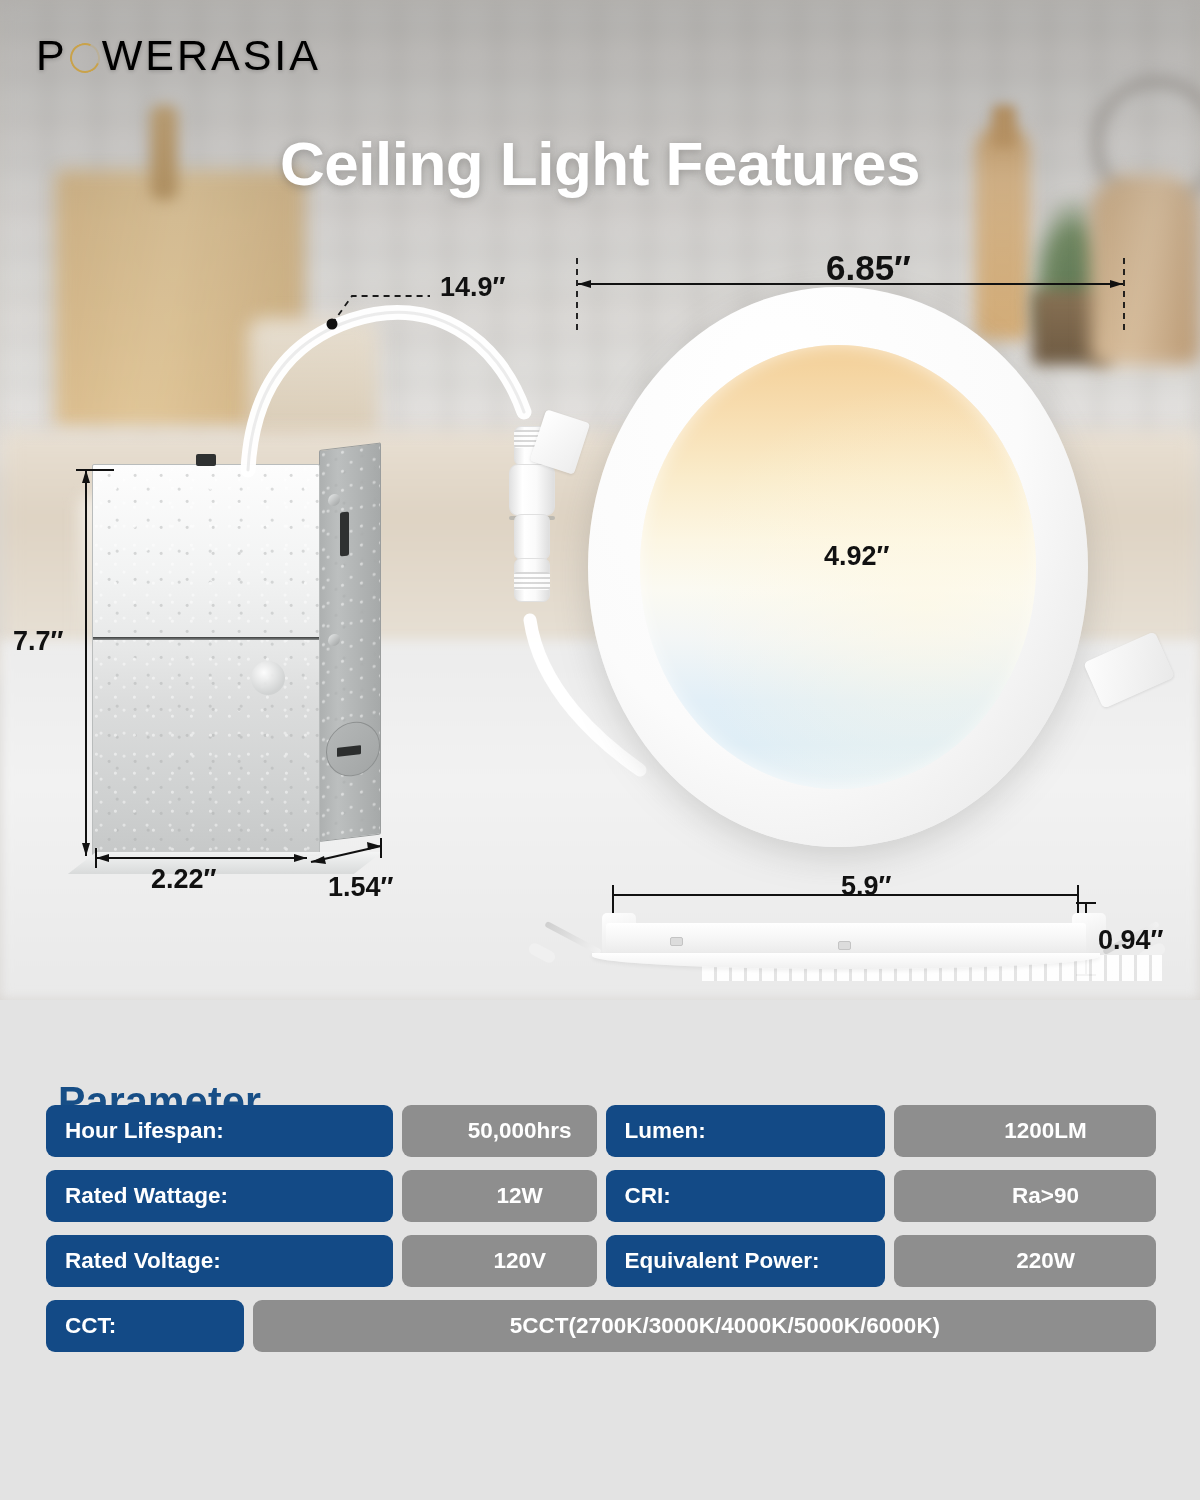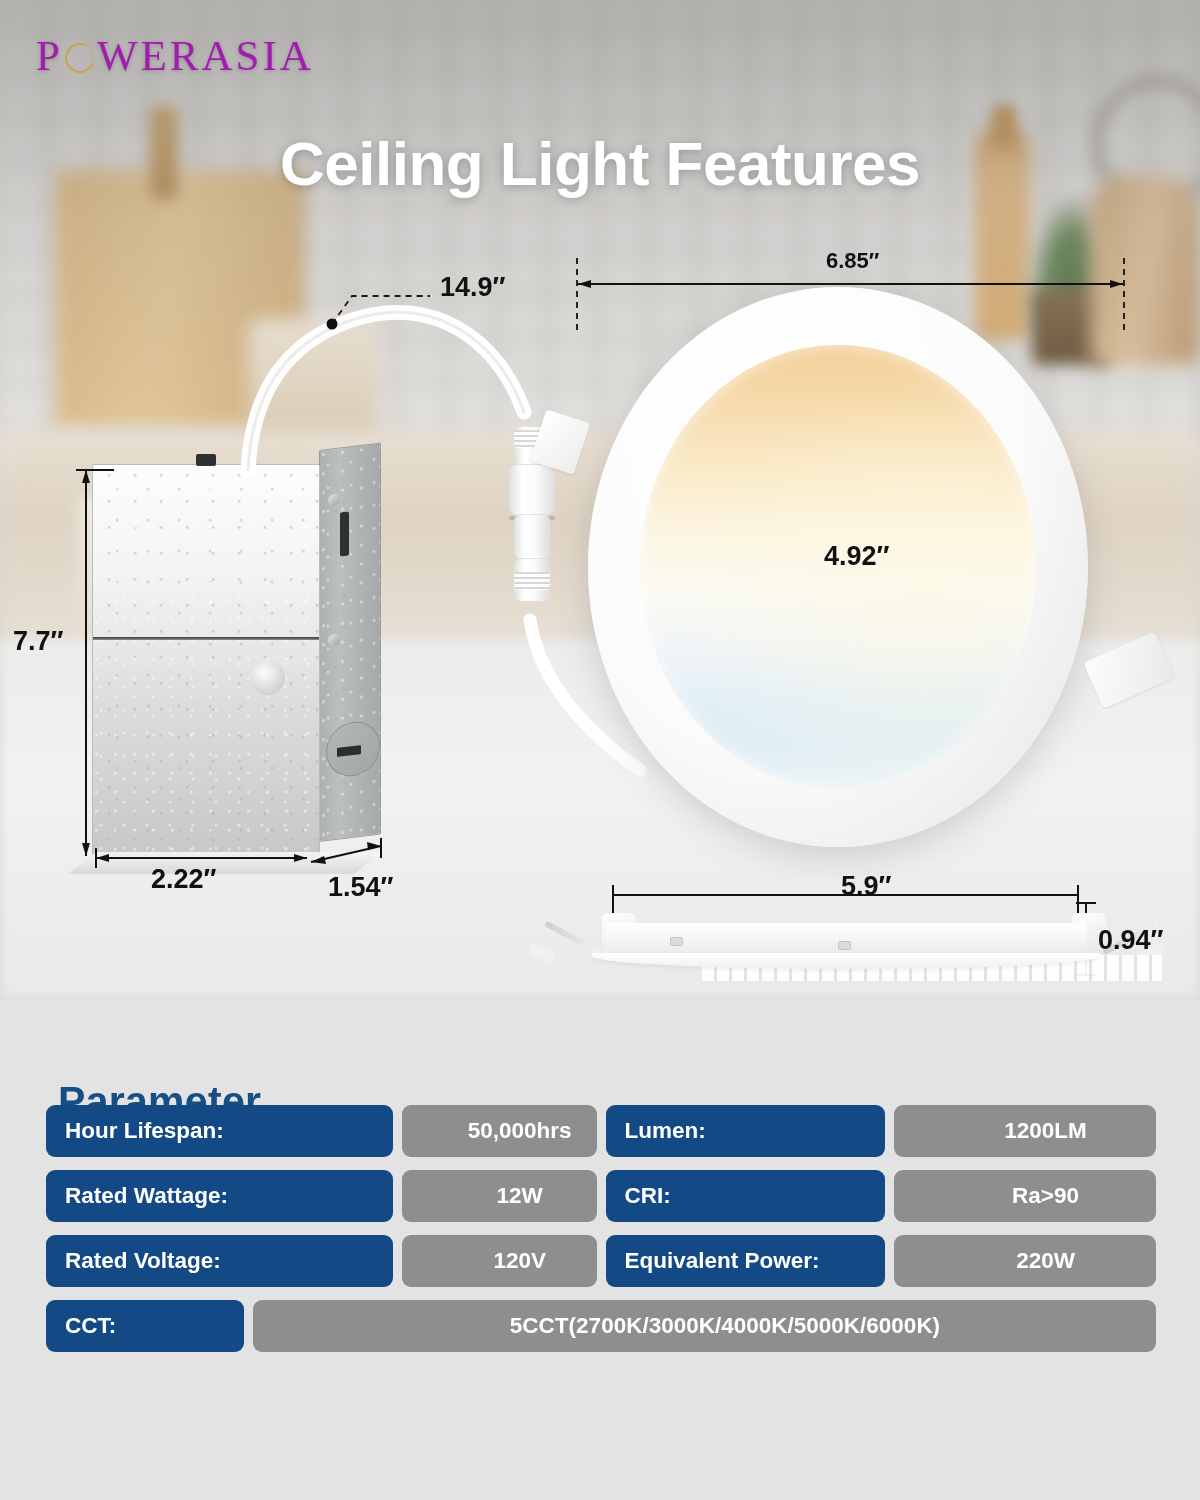--- a/index.html
+++ b/index.html
@@ -91,22 +91,22 @@
     position:absolute; left:120px; top:520px; width:60px; height:175px;
     background:linear-gradient(180deg,#e6ded0,#cfc5b4); border-radius:8px;
     filter:blur(9px); transform:rotate(6deg);
   }
   .bg-shade { position:absolute; left:0; top:0; width:1200px; height:1000px;
     background:linear-gradient(180deg, rgba(90,88,85,.30) 0%, rgba(110,108,104,.12) 22%, rgba(255,255,255,0) 45%); }
 
   
   .logo {
     position:absolute; left:36px; top:34px;
-    font-family:Liberation Serif, serif;
-    font-size:43px; letter-spacing:3px; color:#a21caf;
+    font-family:Liberation Sans, sans-serif;
+    font-size:43px; letter-spacing:3px; color:#000000;
     font-weight:300; white-space:nowrap; line-height:1;
     text-shadow:0 1px 4px rgba(0,0,0,.22);
   }
   .logo .ring {
     display:inline-block; width:30px; height:30px; margin:0 2px -3px 2px;
     border:2px solid #c9a24a; border-radius:50%;
     border-right-color:rgba(201,162,74,.25);
     transform:rotate(-22deg);
   }
   .hero-title {
@@ -282,21 +282,21 @@
     background:#f0f0f0; border-radius:6px; transform:rotate(28deg); }
   .arm-tip-r{ position:absolute; left:618px; top:52px; width:28px; height:12px;
     background:#f0f0f0; border-radius:6px; transform:rotate(-28deg); }
   .prof-screw{ position:absolute; width:13px; height:9px; background:#dcdcdc;
     border-radius:2px; border:1px solid #c4c4c4; }
 
   
   .dim-label {
     position:absolute; color:#111; font-weight:bold; white-space:nowrap;
   }
-  .d-685 { left:826px;  top:248px; font-size:22px; }
+  .d-685 { left:826px;  top:248px; font-size:35px; }
   .d-492 { left:824px;  top:541px; font-size:27px; }
   .d-149 { left:440px;  top:272px; font-size:27px; }
   .d-41  { left:13px;   top:626px; font-size:27px; }
   .d-268 { left:151px;  top:864px; font-size:27px; }
   .d-154 { left:328px;  top:872px; font-size:27px; }
   .d-59  { left:841px;  top:871px; font-size:27px; }
   .d-094 { left:1098px; top:925px; font-size:27px; }
 
   
   .params { position:absolute; left:0; top:1000px; width:1200px; height:500px; background:#e3e3e3; }

